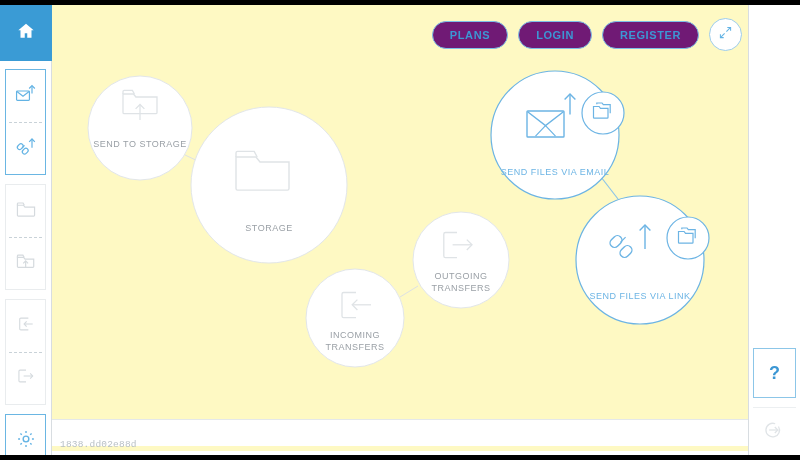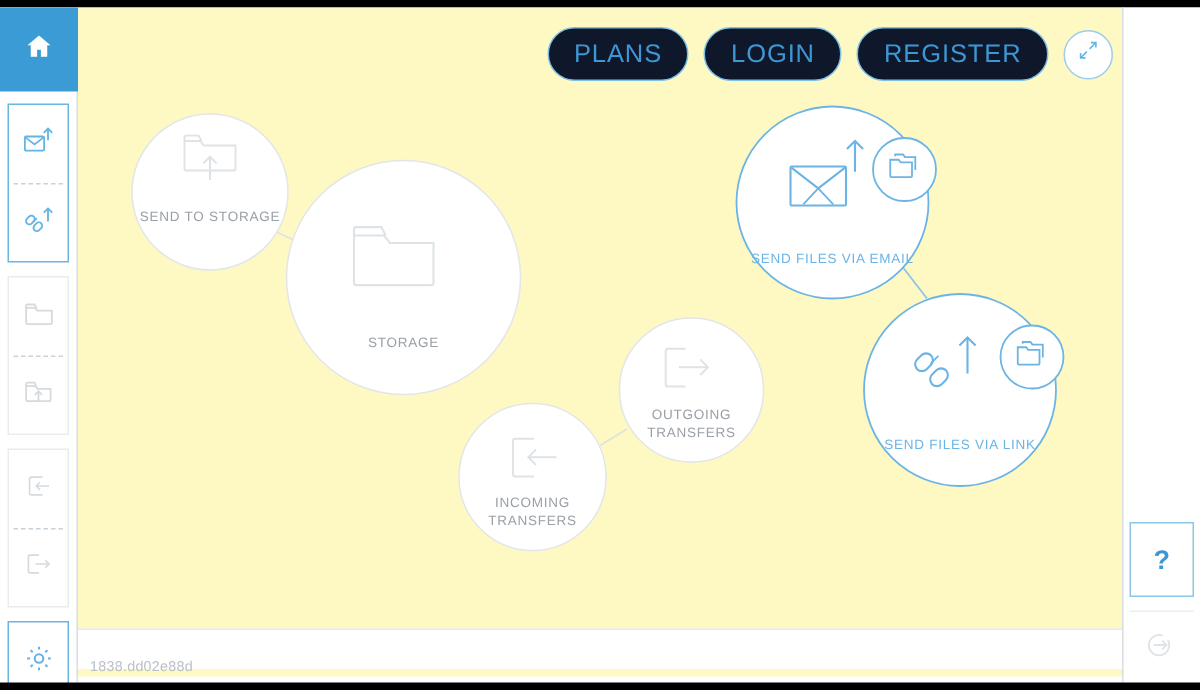--- a/index.html
+++ b/index.html
@@ -96,23 +96,23 @@
     right: 58px;
     display: flex;
     align-items: center;
     gap: 10px;
     z-index: 6;
   }
   .pill {
     border: 1px solid #7cc0e8;
     border-radius: 18px;
     color: #3c97d4;
-    background: #0f172a;
-    font-size: 17px;
-    font-weight: normal;
+    background: #701a75;
+    font-size: 11px;
+    font-weight: bold;
     letter-spacing: 0.6px;
     padding: 7px 17px 7px 17px;
     cursor: pointer;
     white-space: nowrap;
   }
   .round-btn {
     width: 31px;
     height: 31px;
     border-radius: 50%;
     border: 1px solid #9ecdea;
@@ -161,20 +161,21 @@
 
   
   .version {
     position: absolute;
     left: 60px;
     bottom: 10px;
     font-size: 9.5px;
     color: #b9c0c6;
     letter-spacing: 0.2px;
     z-index: 6;
+    font-family: Liberation Mono, monospace;
   }
   .statusbar {
     position: absolute;
     left: 52px;
     right: 52px;
     bottom: 5px;
     height: 26px;
     border-top: 1px solid #e4e8ea;
     background: #fff;
   }

